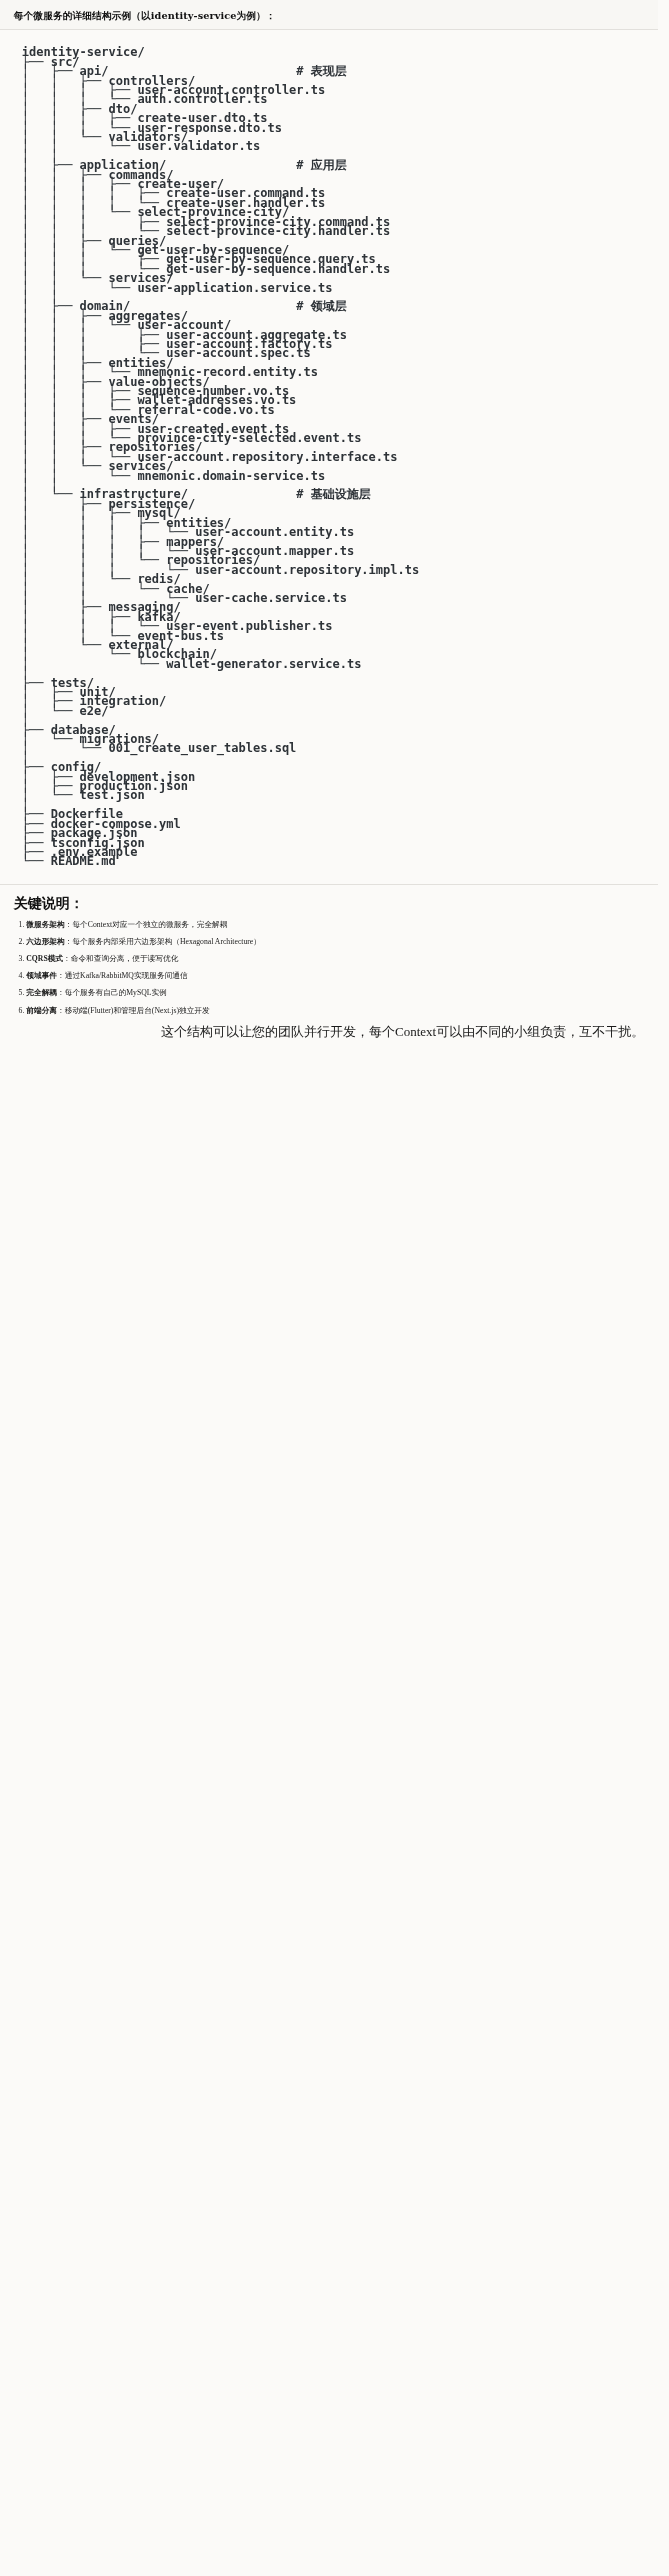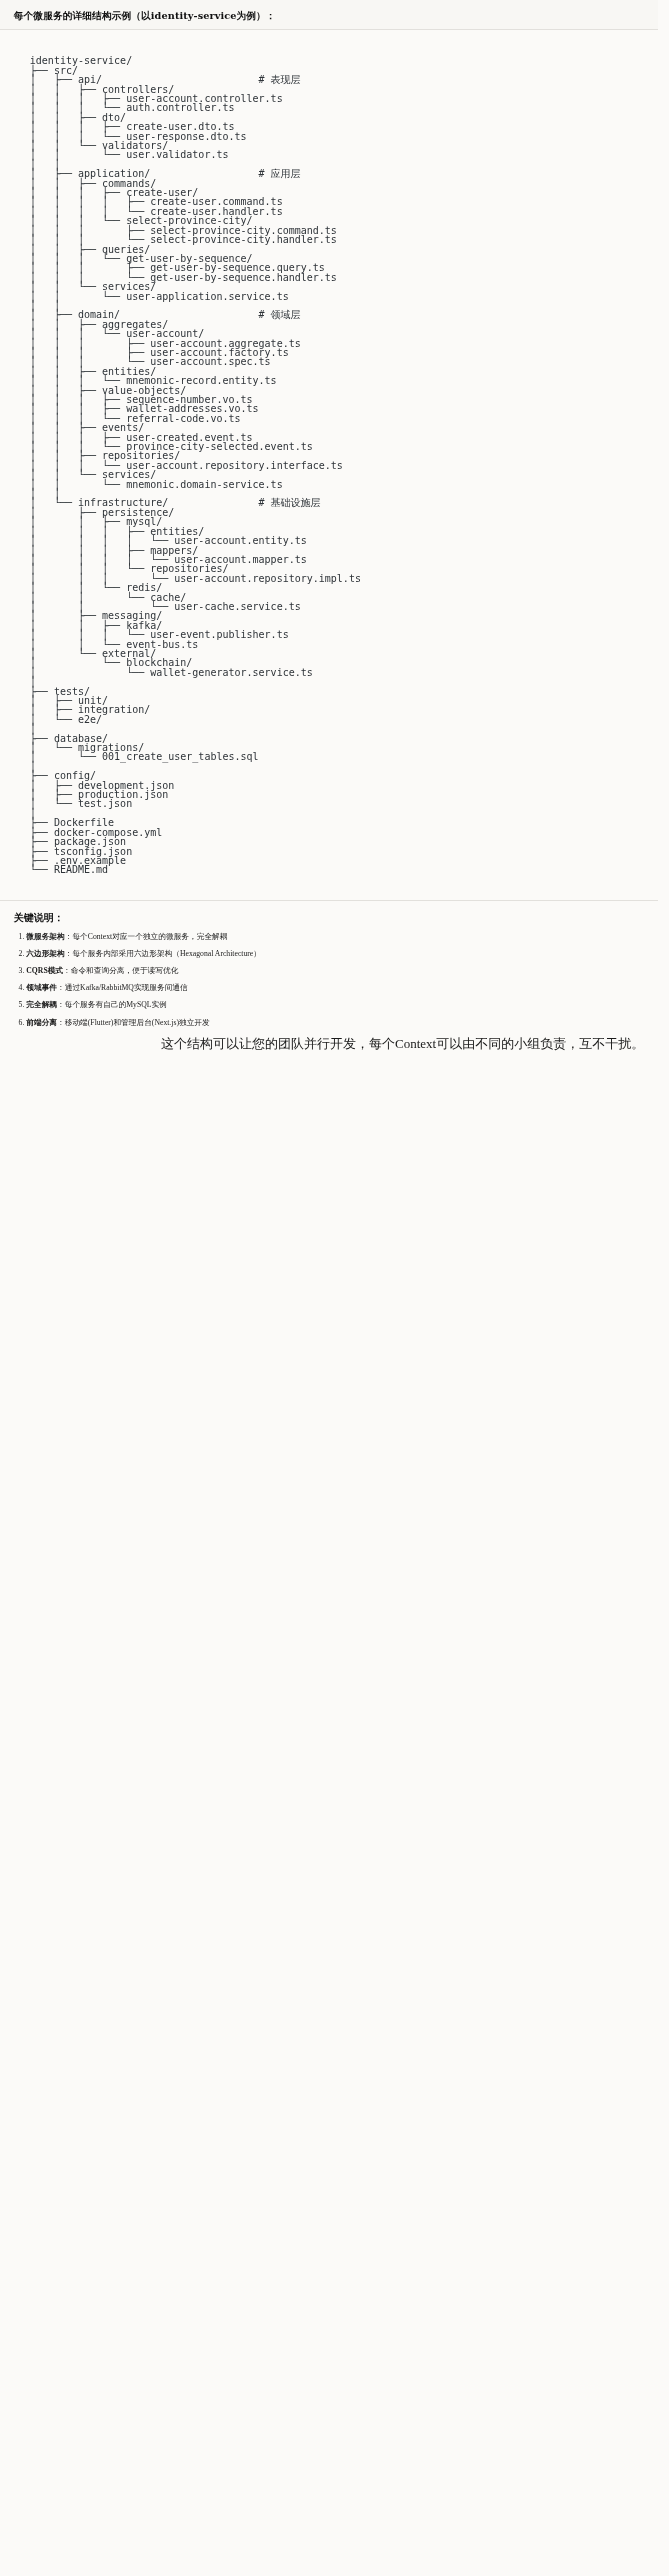--- a/index.html
+++ b/index.html
@@ -36,38 +36,39 @@
     margin: 0;
   }
 
   
   .tree-block {
     padding: 10px 13.8px 8.8px 13.8px;
     background: #fbfaf8;
     border-bottom: 0.6px solid #e2e0dc;
   }
   pre.tree {
-    margin: 16px;
+    margin: 8px;
     font-family: "DejaVu Sans Mono", "Liberation Mono", monospace;
-    font-size: 10px;
+    font-size: 12px;
     line-height: 9.4px;
     color: #2e3338;
     white-space: pre;
     letter-spacing: 0px;
+    font-weight: bold;
   }
 
   
   .notes {
     padding: 10px 13.8px 11.3px 13.8px;
     background: #fbfaf8;
   }
   .notes-title {
     font-family: "DejaVu Serif", "Liberation Serif", serif;
     font-weight: bold;
-    font-size: 10px;
+    font-size: 14px;
     color: #111111;
     margin: 0 0 6.3px 0;
   }
   ol.note-list {
     margin: 0 0 6.3px 0;
     padding-left: 12.5px;
     list-style: decimal;
   }
   ol.note-list > li {
     font-size: 7.7px;

